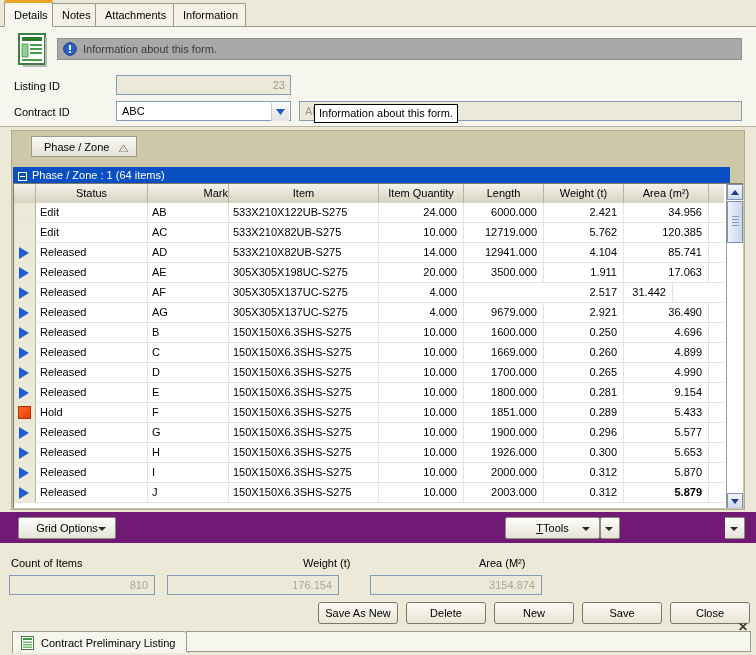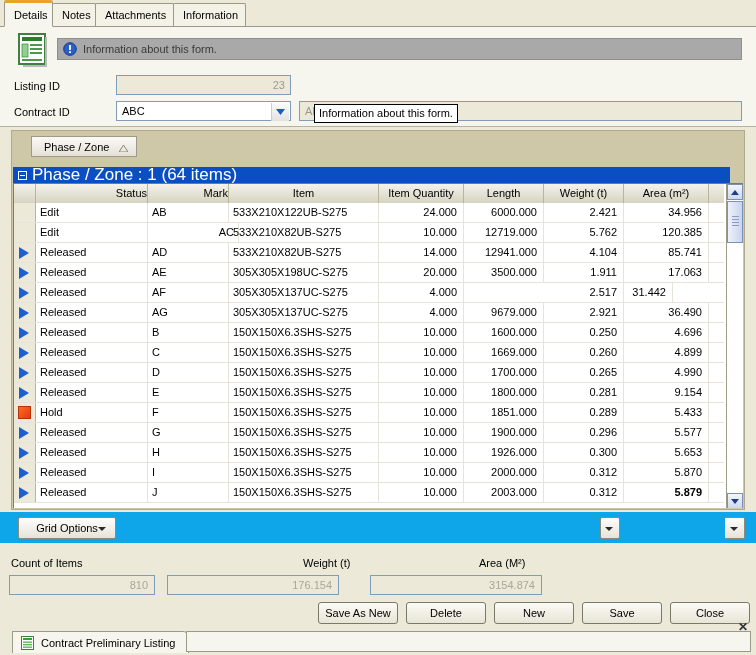--- a/index.html
+++ b/index.html
@@ -182,21 +182,21 @@
     display: inline-block;
     margin-left: 6px;
     vertical-align: middle;
   }
   .grouprow {
     position: absolute;
     left: 1px; top: 36px;
     width: 717px; height: 16px;
     background: #0a4fc2;
     color: #ffffff;
-    font-size: 17px;
+    font-size: 11px;
     line-height: 16px;
     white-space: nowrap;
   }
   .grouprow .expander {
     display: inline-block;
     width: 9px; height: 9px;
     border: 1px solid #ffffff;
     background: #0a4fc2;
     position: relative;
     margin: 0 5px 0 5px;
@@ -332,21 +332,21 @@
     width: 7px; height: 1px;
     background: #8a9cc0;
     box-shadow: 0 3px 0 #8a9cc0, 0 6px 0 #8a9cc0, 0 9px 0 #8a9cc0;
   }
 
   
   .gridtoolbar {
     position: absolute;
     left: 0; top: 512px;
     width: 756px; height: 31px;
-    background: #0ea5e9;
+    background: #701a75;
     border-bottom: 1px solid #c6c3b0;
   }
   .btn {
     position: absolute;
     box-sizing: border-box;
     background: linear-gradient(to bottom,#fdfdfc,#e6e4d8);
     border: 1px solid #8e8b78;
     border-radius: 2px;
     font-family: "Liberation Sans", sans-serif;
     font-size: 11px;
@@ -544,21 +544,21 @@
     </div>
 
     <div class="grouprow">
       <span class="expander"></span><span>Phase / Zone : 1 (64 items)</span>
     </div>
 
     <div class="gridinner">
 
       <div class="headerrow">
         <div class="hcell indicator" style="left:0px;   width:22px;"></div>
-        <div class="hcell" style="left:22px;  width:112px;text-align:right;">Status</div>
+        <div class="hcell" style="left:22px;  width:112px;">Status</div>
         <div class="hcell" style="left:134px; width:81px;text-align:right;">Mark</div>
         <div class="hcell" style="left:215px; width:150px;">Item</div>
         <div class="hcell" style="left:365px; width:85px;">Item Quantity</div>
         <div class="hcell" style="left:450px; width:80px;">Length</div>
         <div class="hcell" style="left:530px; width:80px;">Weight (t)</div>
         <div class="hcell" style="left:610px; width:85px;">Area (m²)</div>
       </div>
 
       <div class="rowsarea" id="rowsarea">
           <div class="grow" style="top: 0px;">
@@ -567,21 +567,21 @@
             <div class="gcell" style="left: 134px; width: 81px;">AB</div>
             <div class="gcell" style="left: 215px; width: 150px;">533X210X122UB-S275</div>
             <div class="gcell num" style="left: 365px; width: 85px;">24.000</div>
             <div class="gcell num" style="left: 450px; width: 80px;">6000.000</div>
             <div class="gcell num" style="left: 530px; width: 80px;">2.421</div>
             <div class="gcell num" style="left: 610px; width: 85px;">34.956</div>
           </div>
           <div class="grow" style="top: 20px;">
             <div class="indcell"></div>
             <div class="gcell" style="left: 22px; width: 112px;">Edit</div>
-            <div class="gcell" style="left: 144px; width: 81px; text-align: right;">AC</div>
+            <div class="gcell" style="left: 134px; width: 81px;">AC</div>
             <div class="gcell" style="left: 215px; width: 150px;">533X210X82UB-S275</div>
             <div class="gcell num" style="left: 365px; width: 85px;">10.000</div>
             <div class="gcell num" style="left: 450px; width: 80px;">12719.000</div>
             <div class="gcell num" style="left: 530px; width: 80px;">5.762</div>
             <div class="gcell num" style="left: 610px; width: 85px;">120.385</div>
           </div>
           <div class="grow" style="top: 40px;">
             <div class="indcell">
               <div class="tri"></div>
             </div>
@@ -754,20 +754,24 @@
             </svg>
         </div>
       </div>
 
     </div>
   </div>
 
   <div class="gridtoolbar">
     <div class="btn" style="left:18px; top:5px; width:98px; height:22px;">
       <span>Grid Options</span>
+      <span class="caret"></span>
+    </div>
+    <div class="btn" style="left:505px; top:5px; width:95px; height:22px;">
+      <span class="underl">T</span><span>Tools</span>
       <span class="caret"></span>
     </div>
     <div class="btn" style="left:600px; top:5px; width:20px; height:22px;">
       <span class="caret" style="right:6px;"></span>
     </div>
     <div class="btnsplit" style="left:725px; top:5px; width:20px; height:22px;">
       <span class="caret"></span>
     </div>
   </div>
 

